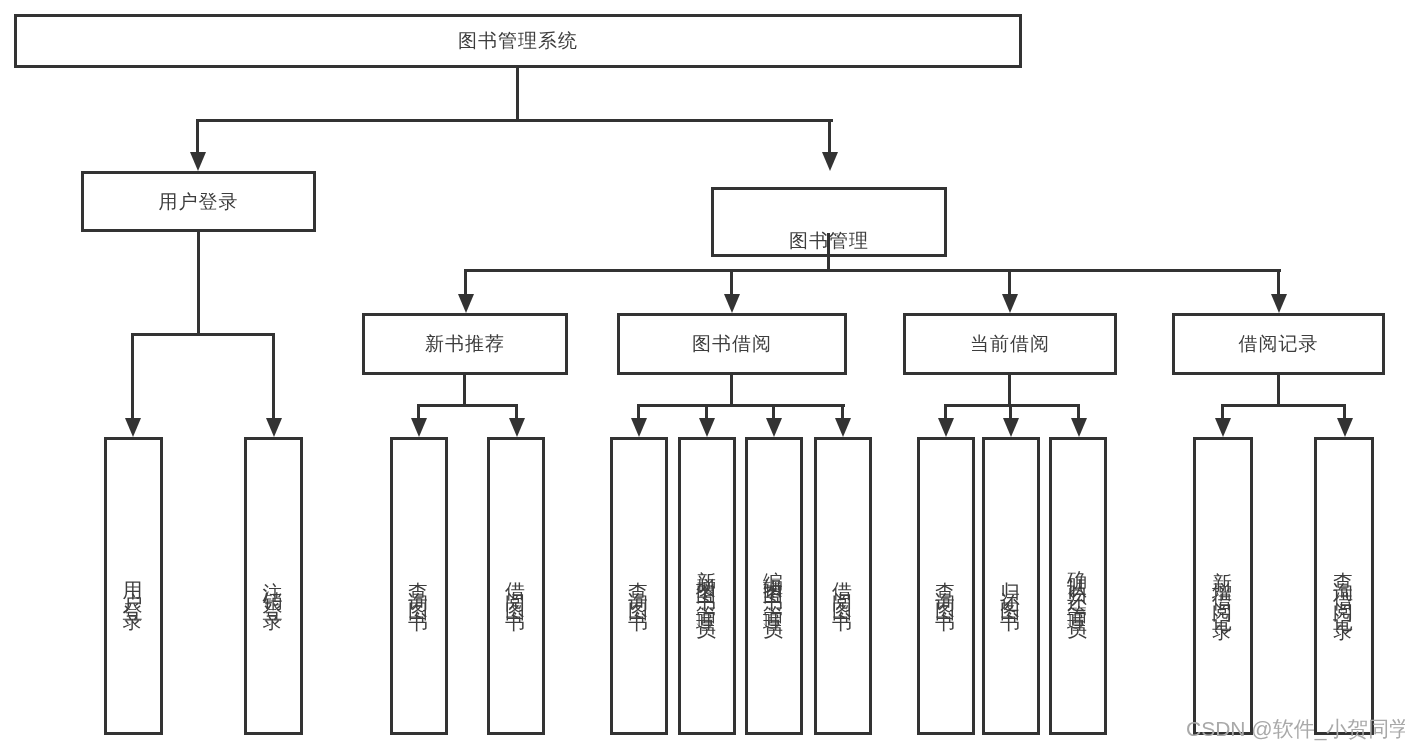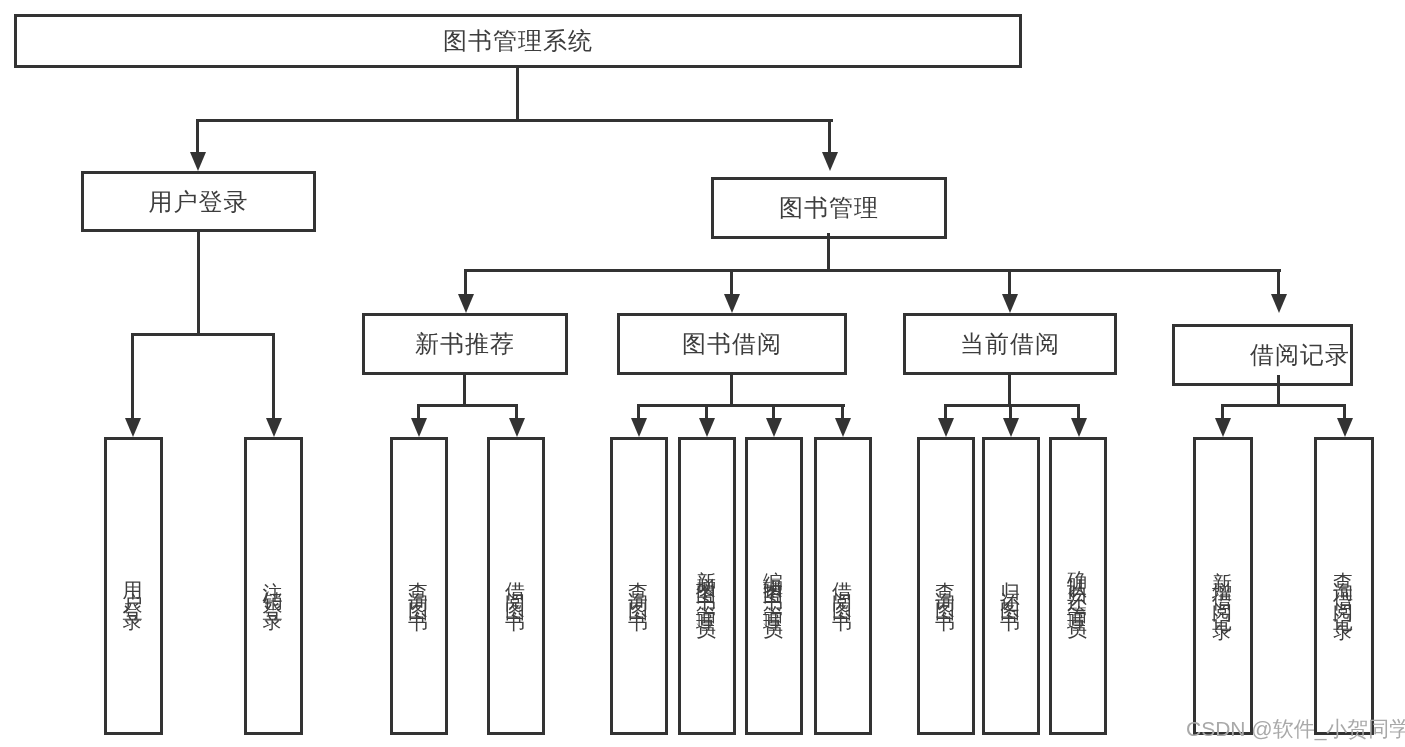--- a/index.html
+++ b/index.html
@@ -14,21 +14,21 @@
   }
   .box {
     position: absolute;
     border: 3px solid #333333;
     background: #ffffff;
     display: flex;
     align-items: center;
     justify-content: center;
     color: #3d3d3d;
   }
-  .hbox { font-size: 24px; letter-spacing: 1px; }
+  .hbox { font-size: 19px; letter-spacing: 1px; }
   .vbox span {
     writing-mode: vertical-rl;
     font-size: 20px;
     letter-spacing: 10px;
     color: #3d3d3d;
   }
   .line {
     position: absolute;
     background: #333333;
   }
@@ -62,21 +62,21 @@
   <div class="line" style="left:516px; top:68px; width:3px; height:53px;"></div>
   <div class="line" style="left:196px; top:119px; width:637px; height:3px;"></div>
   <div class="line" style="left:196px; top:119px; width:3px; height:38px;"></div>
   <div class="arrow" style="left:190px; top:152px;"></div>
   <div class="line" style="left:828px; top:119px; width:3px; height:38px;"></div>
   <div class="arrow" style="left:822px; top:152px;"></div>
 
   <div class="box hbox" style="left:81px; top:171px; width:235px; height:61px;">
     <span>用户登录</span>
   </div>
-  <div class="box hbox" style="left:711px; top:177px; width:236px; height:62px;">
+  <div class="box hbox" style="left:711px; top:187px; width:236px; height:70px;align-items:flex-end;">
     <span>图书管理</span>
   </div>
 
   <div class="line" style="left:197px; top:232px; width:3px; height:103px;"></div>
   <div class="line" style="left:131px; top:333px; width:144px; height:3px;"></div>
   <div class="line" style="left:131px; top:333px; width:3px; height:88px;"></div>
   <div class="arrow" style="left:125px; top:418px;"></div>
   <div class="line" style="left:272px; top:333px; width:3px; height:88px;"></div>
   <div class="arrow" style="left:266px; top:418px;"></div>
 
@@ -93,21 +93,21 @@
 
   <div class="box hbox" style="left:617px; top:313px; width:230px; height:62px;">
     <span>图书借阅</span>
   </div>
   <div class="box hbox" style="left:362px; top:313px; width:206px; height:62px;">
     <span>新书推荐</span>
   </div>
   <div class="box hbox" style="left:903px; top:313px; width:214px; height:62px;text-align:right;">
     <span>当前借阅</span>
   </div>
-  <div class="box hbox" style="left:1172px; top:324px; width:181px; height:62px;justify-content:flex-end;">
+  <div class="box hbox" style="left:1172px; top:313px; width:213px; height:62px;">
     <span>借阅记录</span>
   </div>
 
   <div class="line" style="left:463px; top:375px; width:3px; height:31px;"></div>
   <div class="line" style="left:417px; top:404px; width:101px; height:3px;"></div>
   <div class="line" style="left:417px; top:404px; width:3px; height:18px;"></div>
   <div class="arrow" style="left:411px; top:418px;"></div>
   <div class="line" style="left:515px; top:404px; width:3px; height:18px;"></div>
   <div class="arrow" style="left:509px; top:418px;"></div>
 

